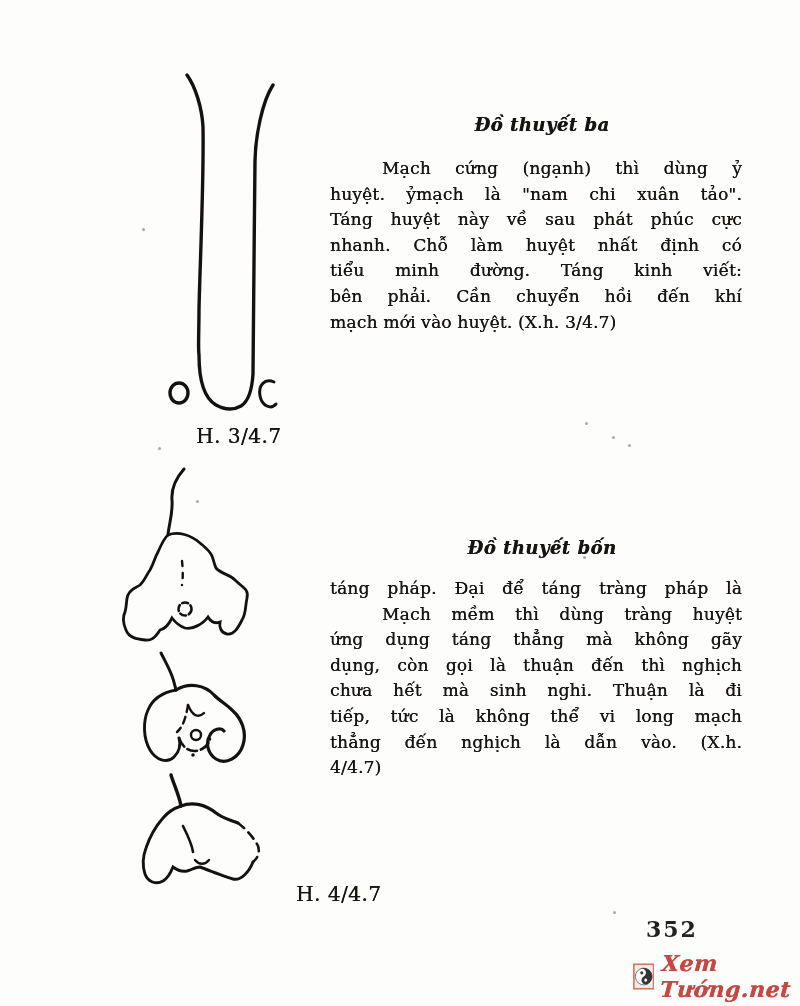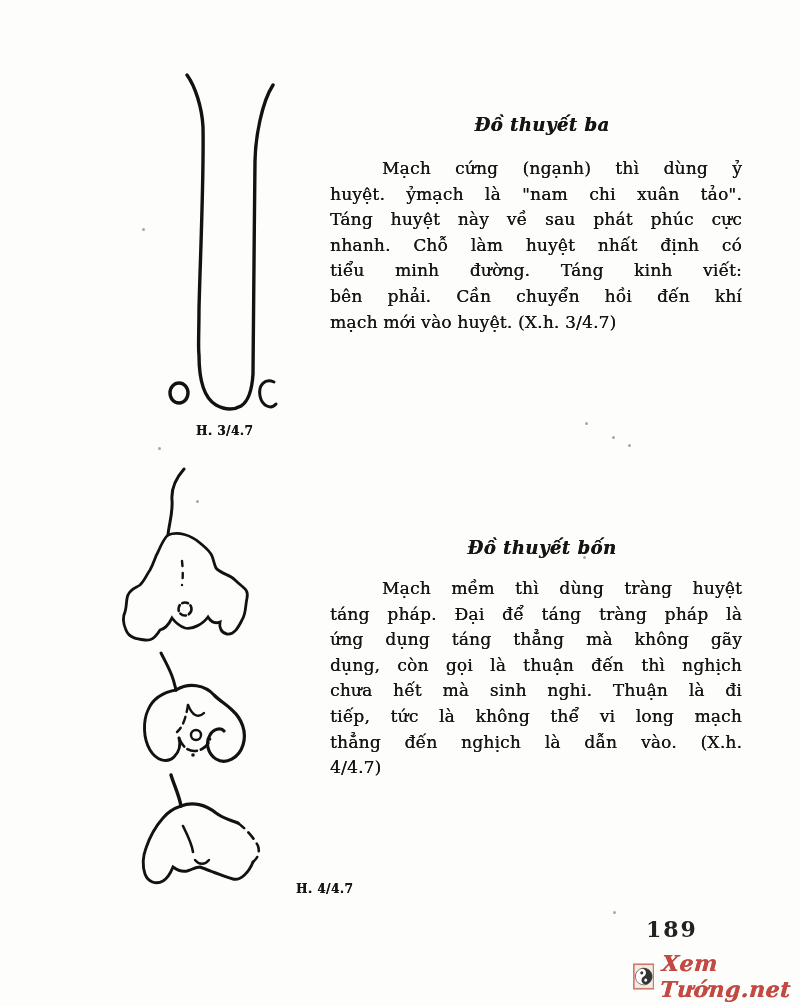--- a/index.html
+++ b/index.html
@@ -20,21 +20,21 @@
   .tline{
     font-size:17px; line-height:25.6px;
     text-align:justify; text-align-last:justify;
     letter-spacing:0.2px;
     text-shadow:0.25px 0 0 currentColor;
     height:25.6px; overflow:visible; white-space:normal;
   }
   .tline.first{padding-left:52px; box-sizing:border-box;}
   .tline.last{text-align-last:left;}
   .caption{
-    position:absolute; font-weight:bold; font-size:12px;
+    position:absolute; font-weight:normal; font-size:20px;
     text-shadow:0.3px 0 0 currentColor; letter-spacing:0.5px;
   }
   .pageno{
     position:absolute; left:646px; top:916px;
     font-size:22px; letter-spacing:2px; font-weight:600;
     color:#242220;
   }
   
   .fig{position:absolute;}
   .fig path, .fig ellipse, .fig circle{vector-effect:non-scaling-stroke;}
@@ -120,31 +120,31 @@
 
     <path d="M90,368 C95,378 99,386 100,394" stroke-width="2.6"></path>
     <path d="M102,402 C106,407 112,407 116,402" stroke-width="2.4"></path>
   </svg>
 
   <div class="caption" style="left:268px; top:882px;margin-left:28px;">H. 4/4.7</div>
 
   <div class="heading" style="top:537px;">Đồ thuyết bốn</div>
 
   <div class="para" style="top:576px;">
+    <div class="tline">táng pháp. Đại để táng tràng pháp là</div>
     <div class="tline first">Mạch mềm thì dùng tràng huyệt</div>
-    <div class="tline">táng pháp. Đại để táng tràng pháp là</div>
     <div class="tline">ứng dụng táng thẳng mà không gãy</div>
     <div class="tline">dụng, còn gọi là thuận đến thì nghịch</div>
     <div class="tline">chưa hết mà sinh nghi. Thuận là đi</div>
     <div class="tline">tiếp, tức là không thể vi long mạch</div>
     <div class="tline">thẳng đến nghịch là dẫn vào. (X.h.</div>
     <div class="tline last">4/4.7)</div>
   </div>
 
-  <div class="pageno">189</div>
+  <div class="pageno">352</div>
 
   <div class="watermark">
     <svg width="30" height="37" viewBox="0 0 32 39">
       <rect x="0" y="0" width="32" height="39" fill="#d4796e"></rect>
       <rect x="2.5" y="2.5" width="27" height="34" fill="#f3ece1"></rect>
       <g transform="rotate(-28 16 19.5)">
         <circle cx="16" cy="19.5" r="12.5" fill="#ffffff" stroke="#3a3a3a" stroke-width="0.9"></circle>
         <path d="M16,7 A12.5,12.5 0 0 1 16,32 A6.25,6.25 0 0 1 16,19.5 A6.25,6.25 0 0 0 16,7 Z" fill="#333333"></path>
         <circle cx="16" cy="13.2" r="2.3" fill="#333333"></circle>
         <circle cx="16" cy="25.8" r="2.3" fill="#ffffff"></circle>

